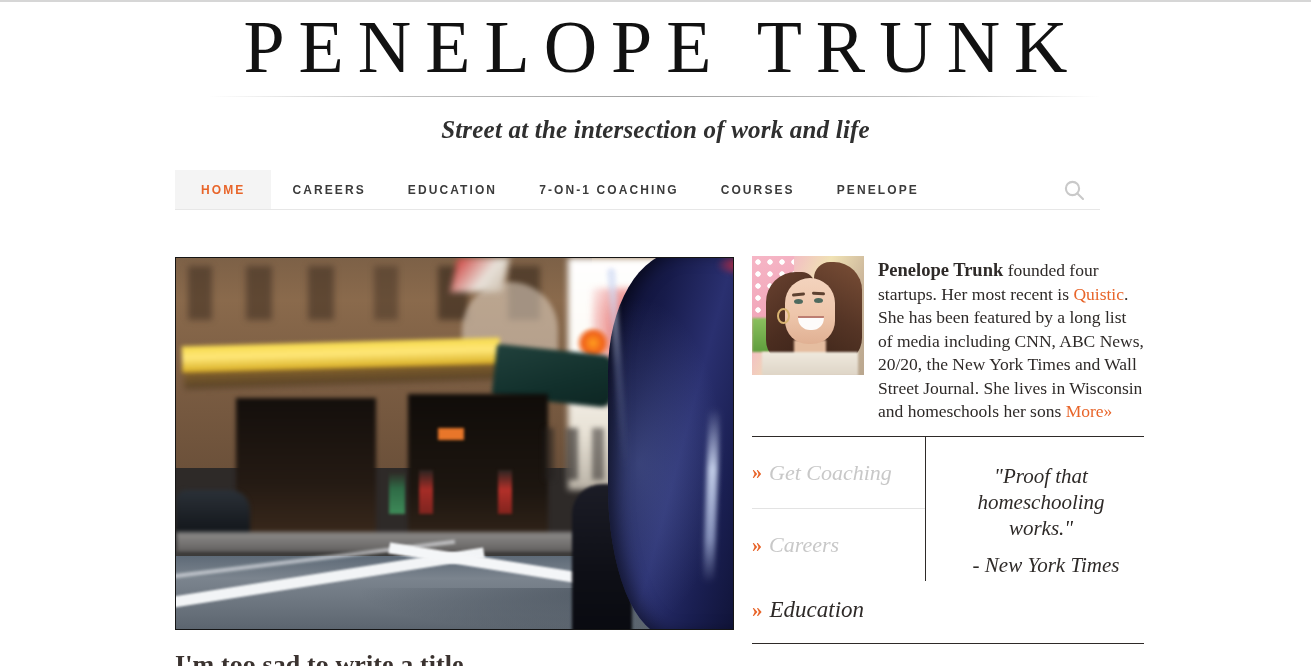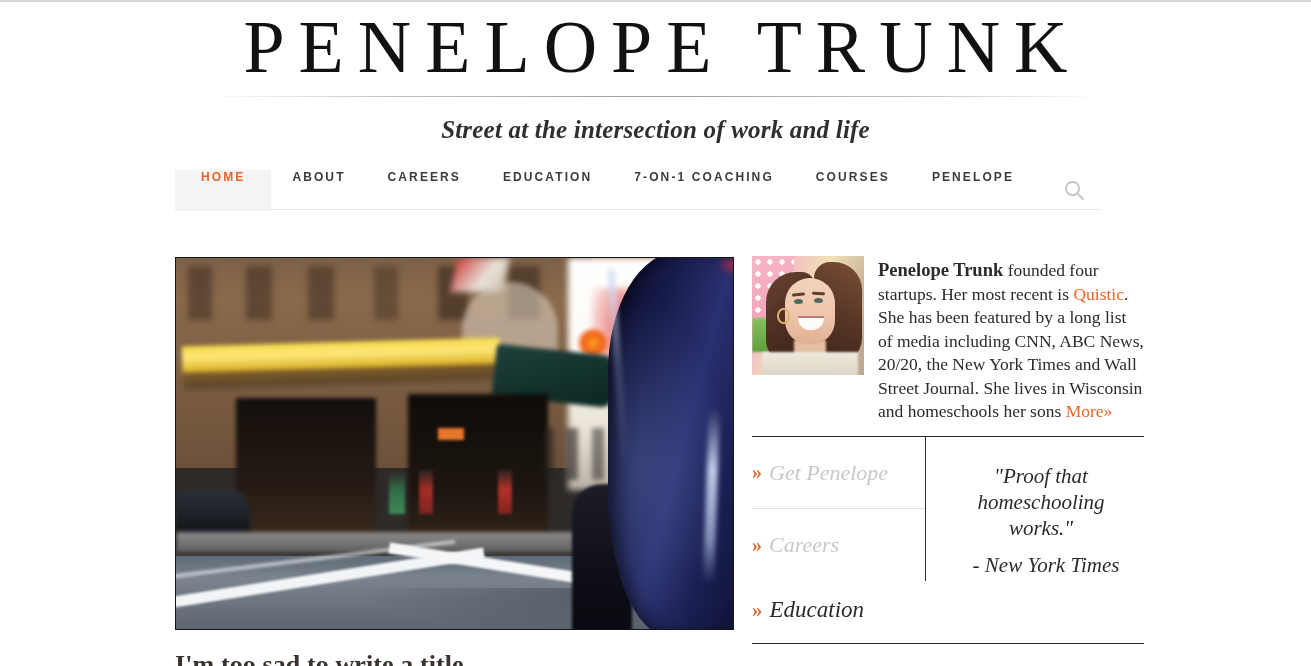--- a/index.html
+++ b/index.html
@@ -83,21 +83,21 @@
     top: 170px;
     left: 175px;
     width: 925px;
     height: 40px;
     border-bottom: 1px solid #e7e7e7;
     display: flex;
     align-items: stretch;
   }
   .nav-item {
     display: flex;
-    align-items: flex-start;
+    align-items: center;
     padding: 0 21px;
     font-family: "Liberation Sans", sans-serif;
     font-size: 12px;
     font-weight: 700;
     letter-spacing: 2.1px;
     color: #3b3b3b;
     white-space: nowrap;
     cursor: pointer;
     text-decoration: none;
   }
@@ -575,23 +575,20 @@
 
   <header class="masthead">
     <h1 class="site-title">PENELOPE TRUNK</h1>
   </header>
   <div class="masthead-rule"></div>
   <div class="tagline">Street at the intersection of work and life</div>
 
   <nav class="nav">
     <a class="nav-item first active">
         <span>HOME</span>
-      </a>
-    <a class="nav-item">
-        <span>ABOUT</span>
       </a>
     <a class="nav-item">
         <span>CAREERS</span>
       </a>
     <a class="nav-item">
         <span>EDUCATION</span>
       </a>
     <a class="nav-item">
         <span>7-ON-1 COACHING</span>
       </a>
@@ -679,21 +676,21 @@
         <b>Penelope Trunk</b><span> founded four startups. Her most recent is </span><a class="link-orange">Quistic</a><span>. She has been featured by a long list of media including CNN, ABC News, 20/20, the New York Times and Wall Street Journal. She lives in Wisconsin and homeschools her sons </span><a class="link-orange">More»</a>
       </div>
     </div>
 
     <div class="sb-rule-top"></div>
 
     <div class="sb-body">
       <div class="sb-links">
         <div class="sb-link">
           <span class="chev">»</span>
-          <span>Get Penelope</span>
+          <span>Get Coaching</span>
         </div>
         <div class="sb-link">
           <span class="chev">»</span>
           <span>Careers</span>
         </div>
       </div>
 
       <div class="sb-quote">
         <div class="q">"Proof that homeschooling works."</div>
         <div class="attr">- New York Times</div>

